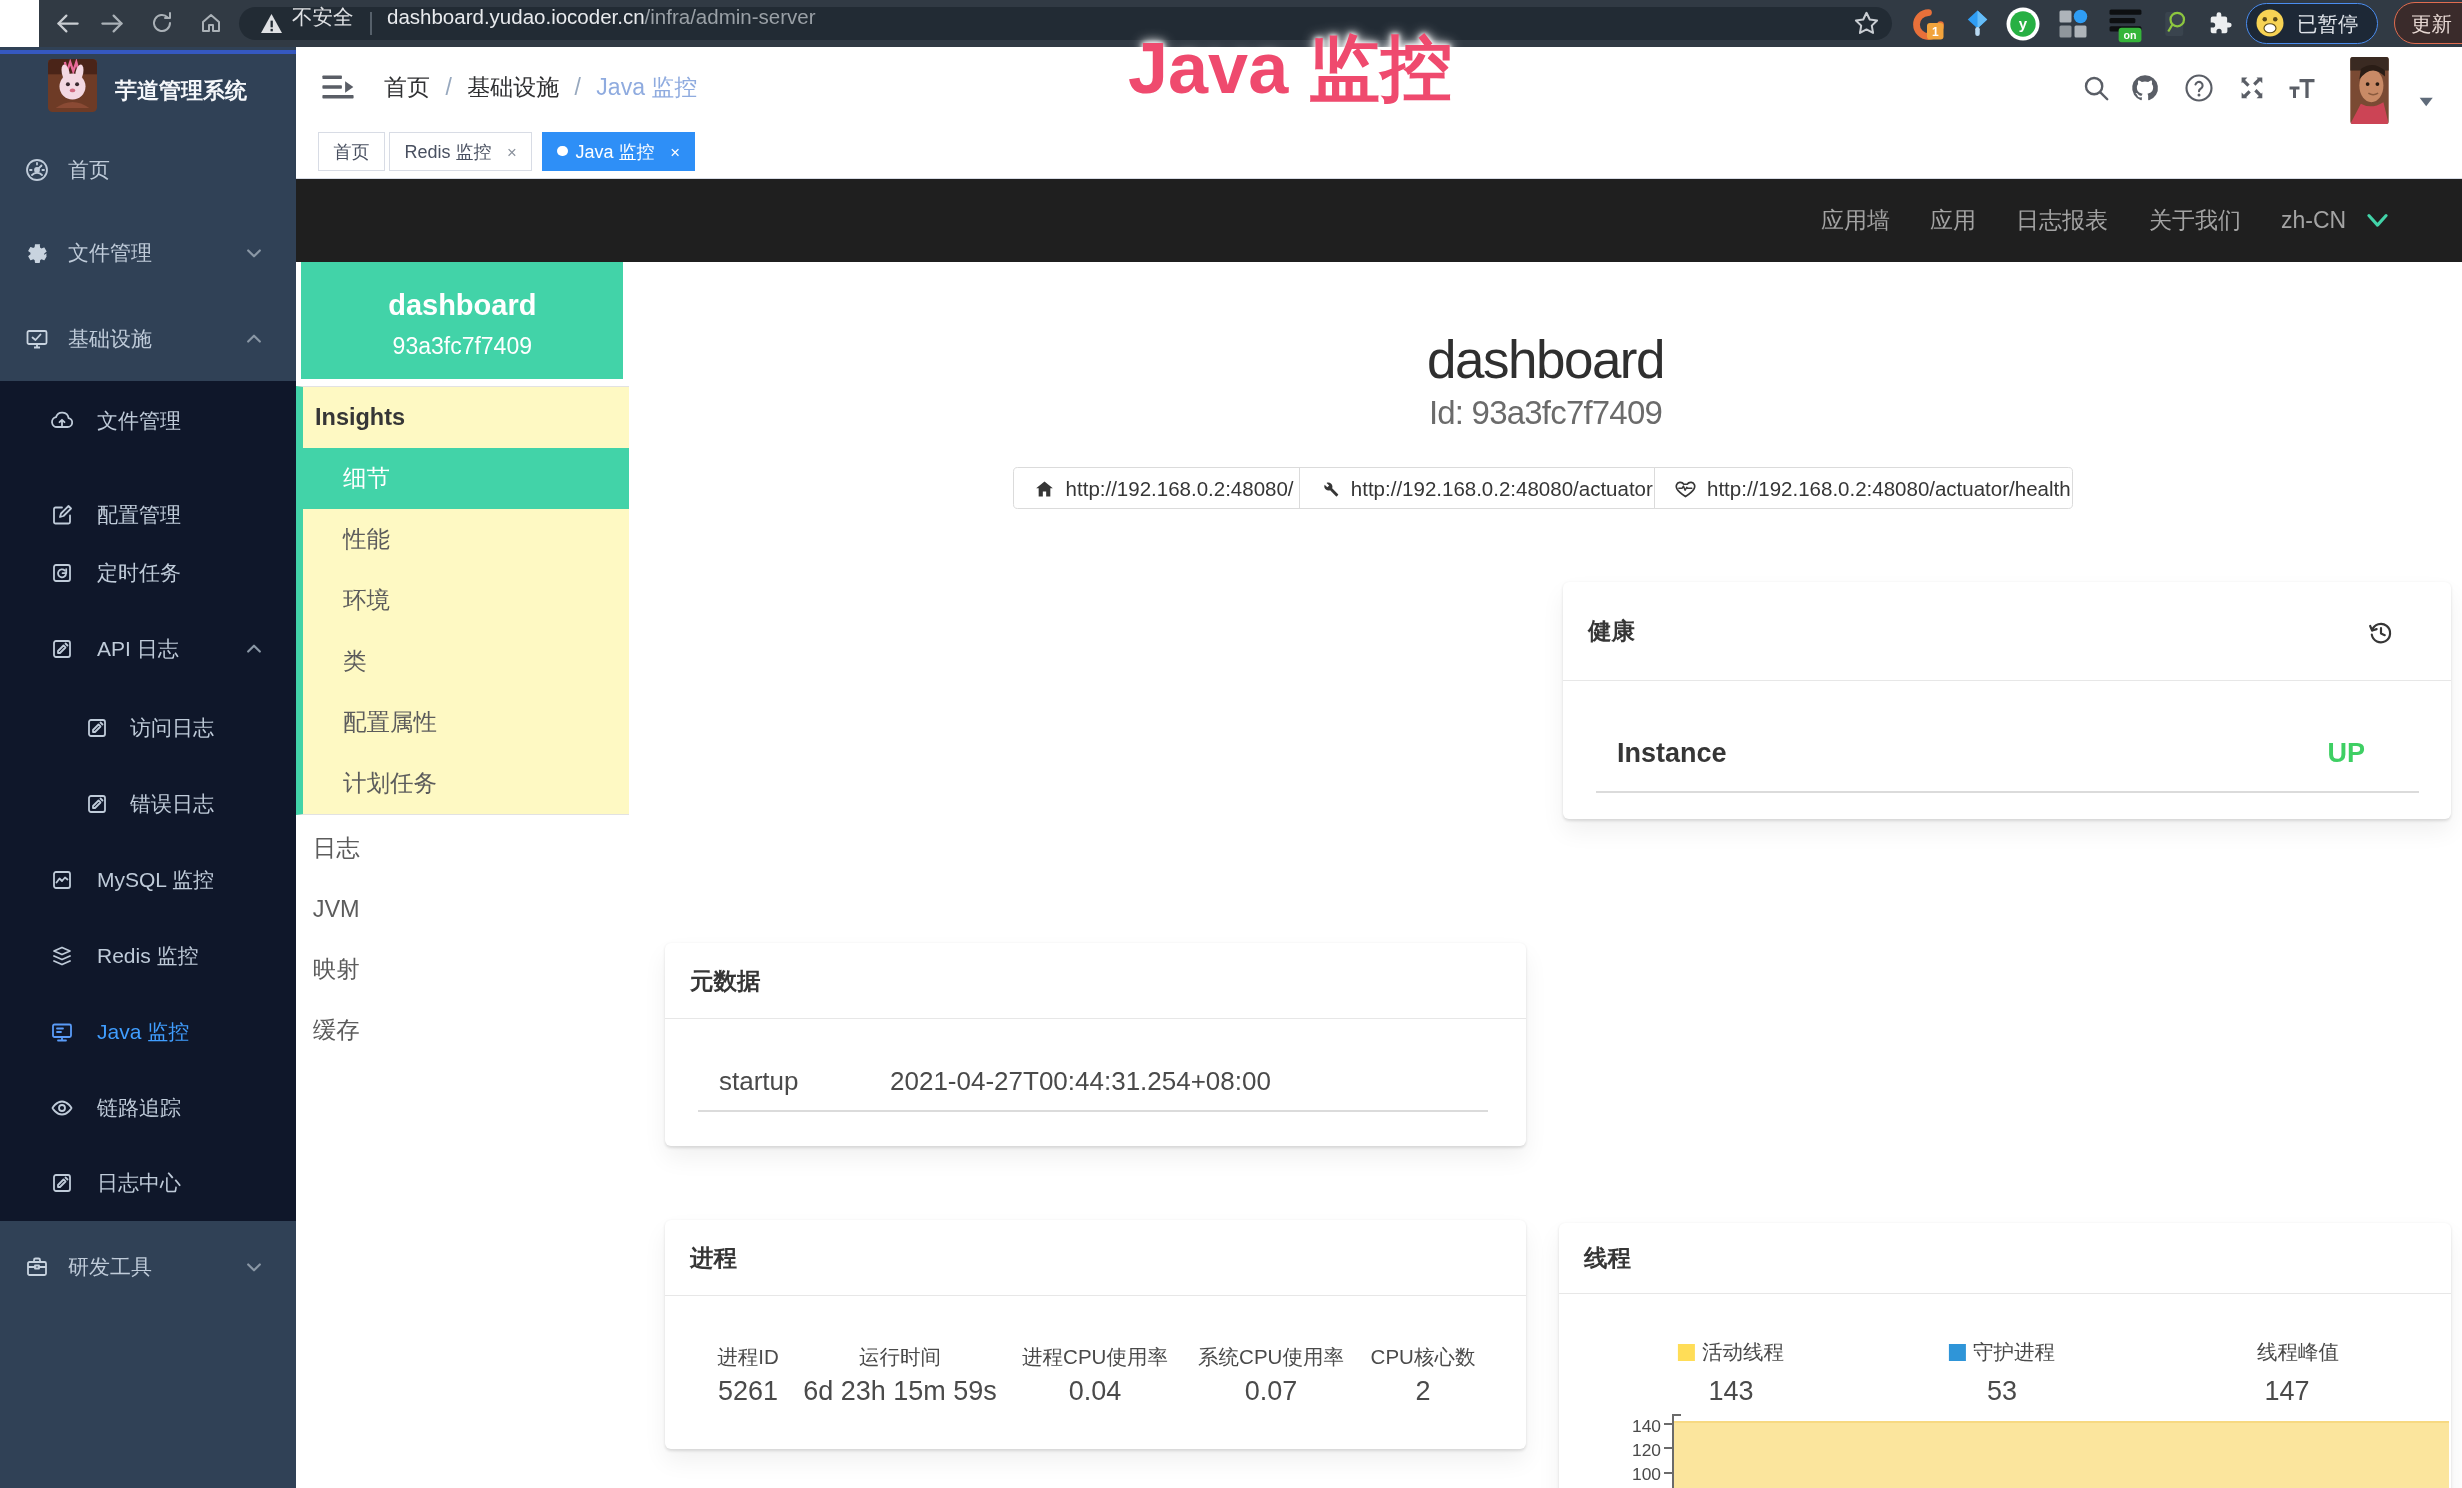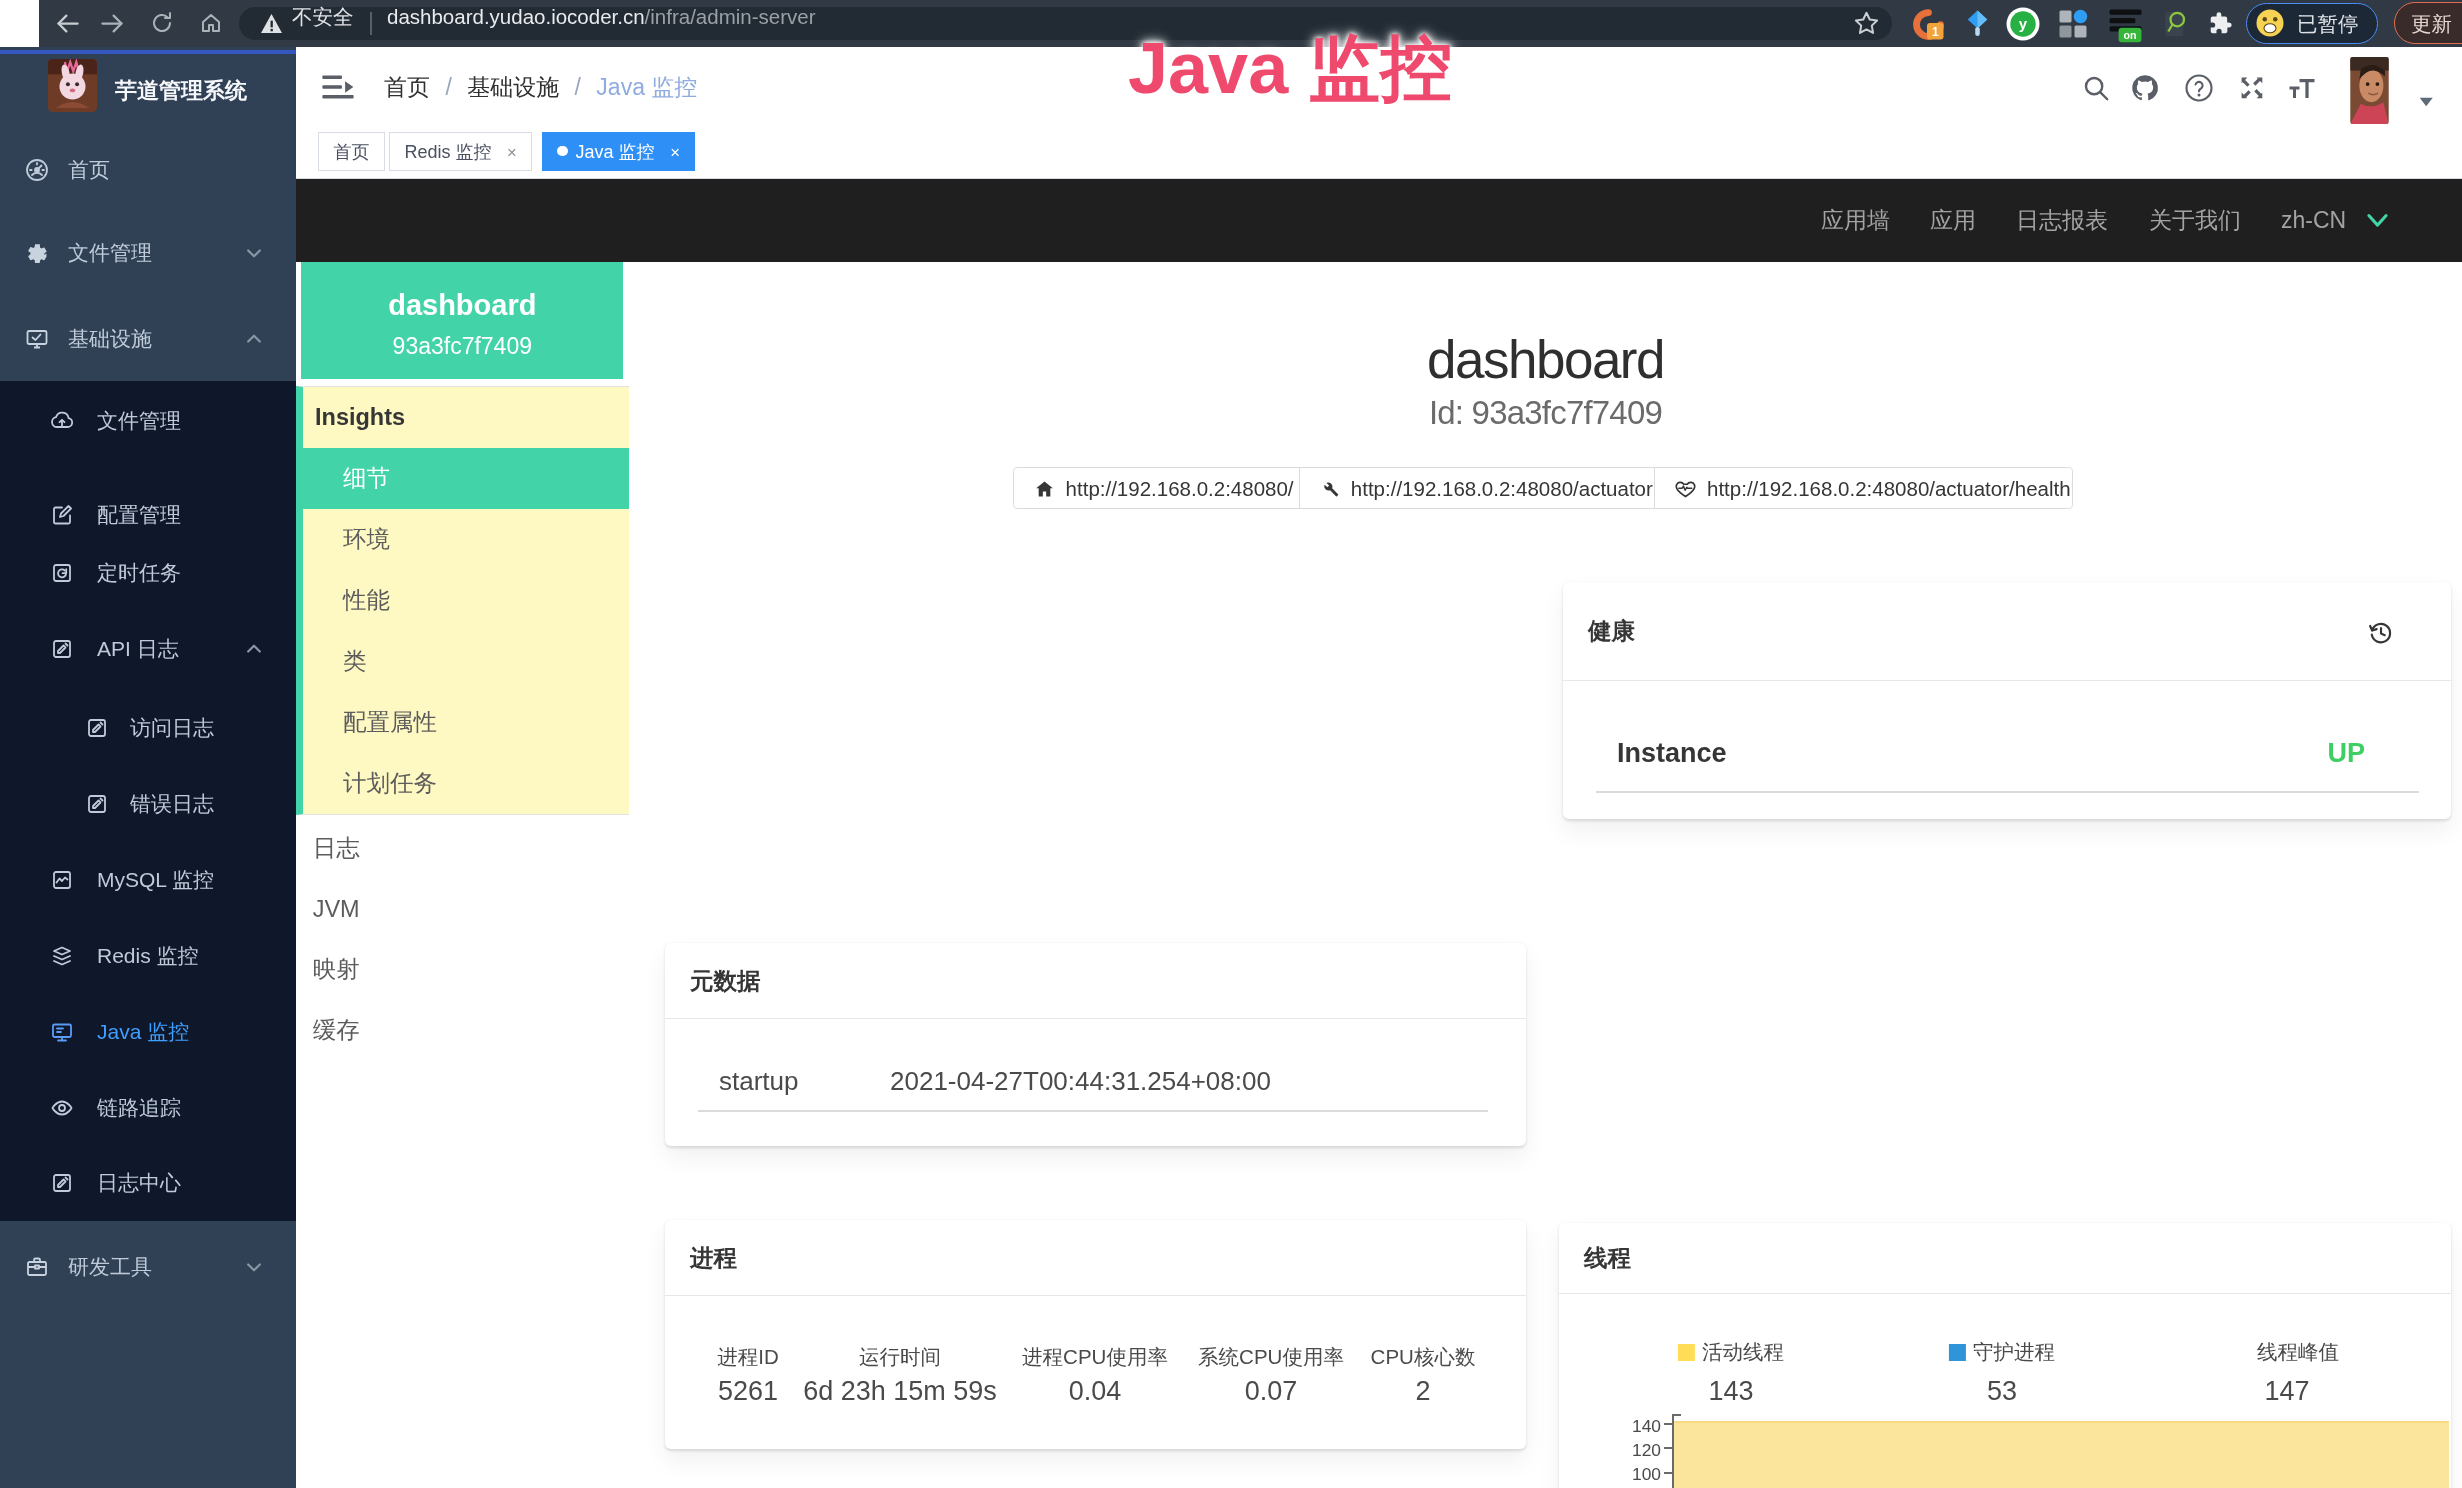--- a/index.html
+++ b/index.html
@@ -372,22 +372,22 @@
     </svg>
 </div>
 <div id="sbaside">
   <div class="head">
     <div class="t1">dashboard</div>
     <div class="t2">93a3fc7f7409</div>
   </div>
   <div class="grp">
     <div class="hdr2">Insights</div>
     <div class="sideitem active">细节</div>
+    <div class="sideitem">性能</div>
     <div class="sideitem">环境</div>
-    <div class="sideitem">性能</div>
     <div class="sideitem">类</div>
     <div class="sideitem">配置属性</div>
     <div class="sideitem">计划任务</div>
   </div>
   <div class="sideitem2" style="top:556px;">日志</div>
   <div class="sideitem2" style="top:617px;">JVM</div>
   <div class="sideitem2" style="top:677px;">映射</div>
   <div class="sideitem2" style="top:738px;">缓存</div>
 </div>
 <div id="main">

